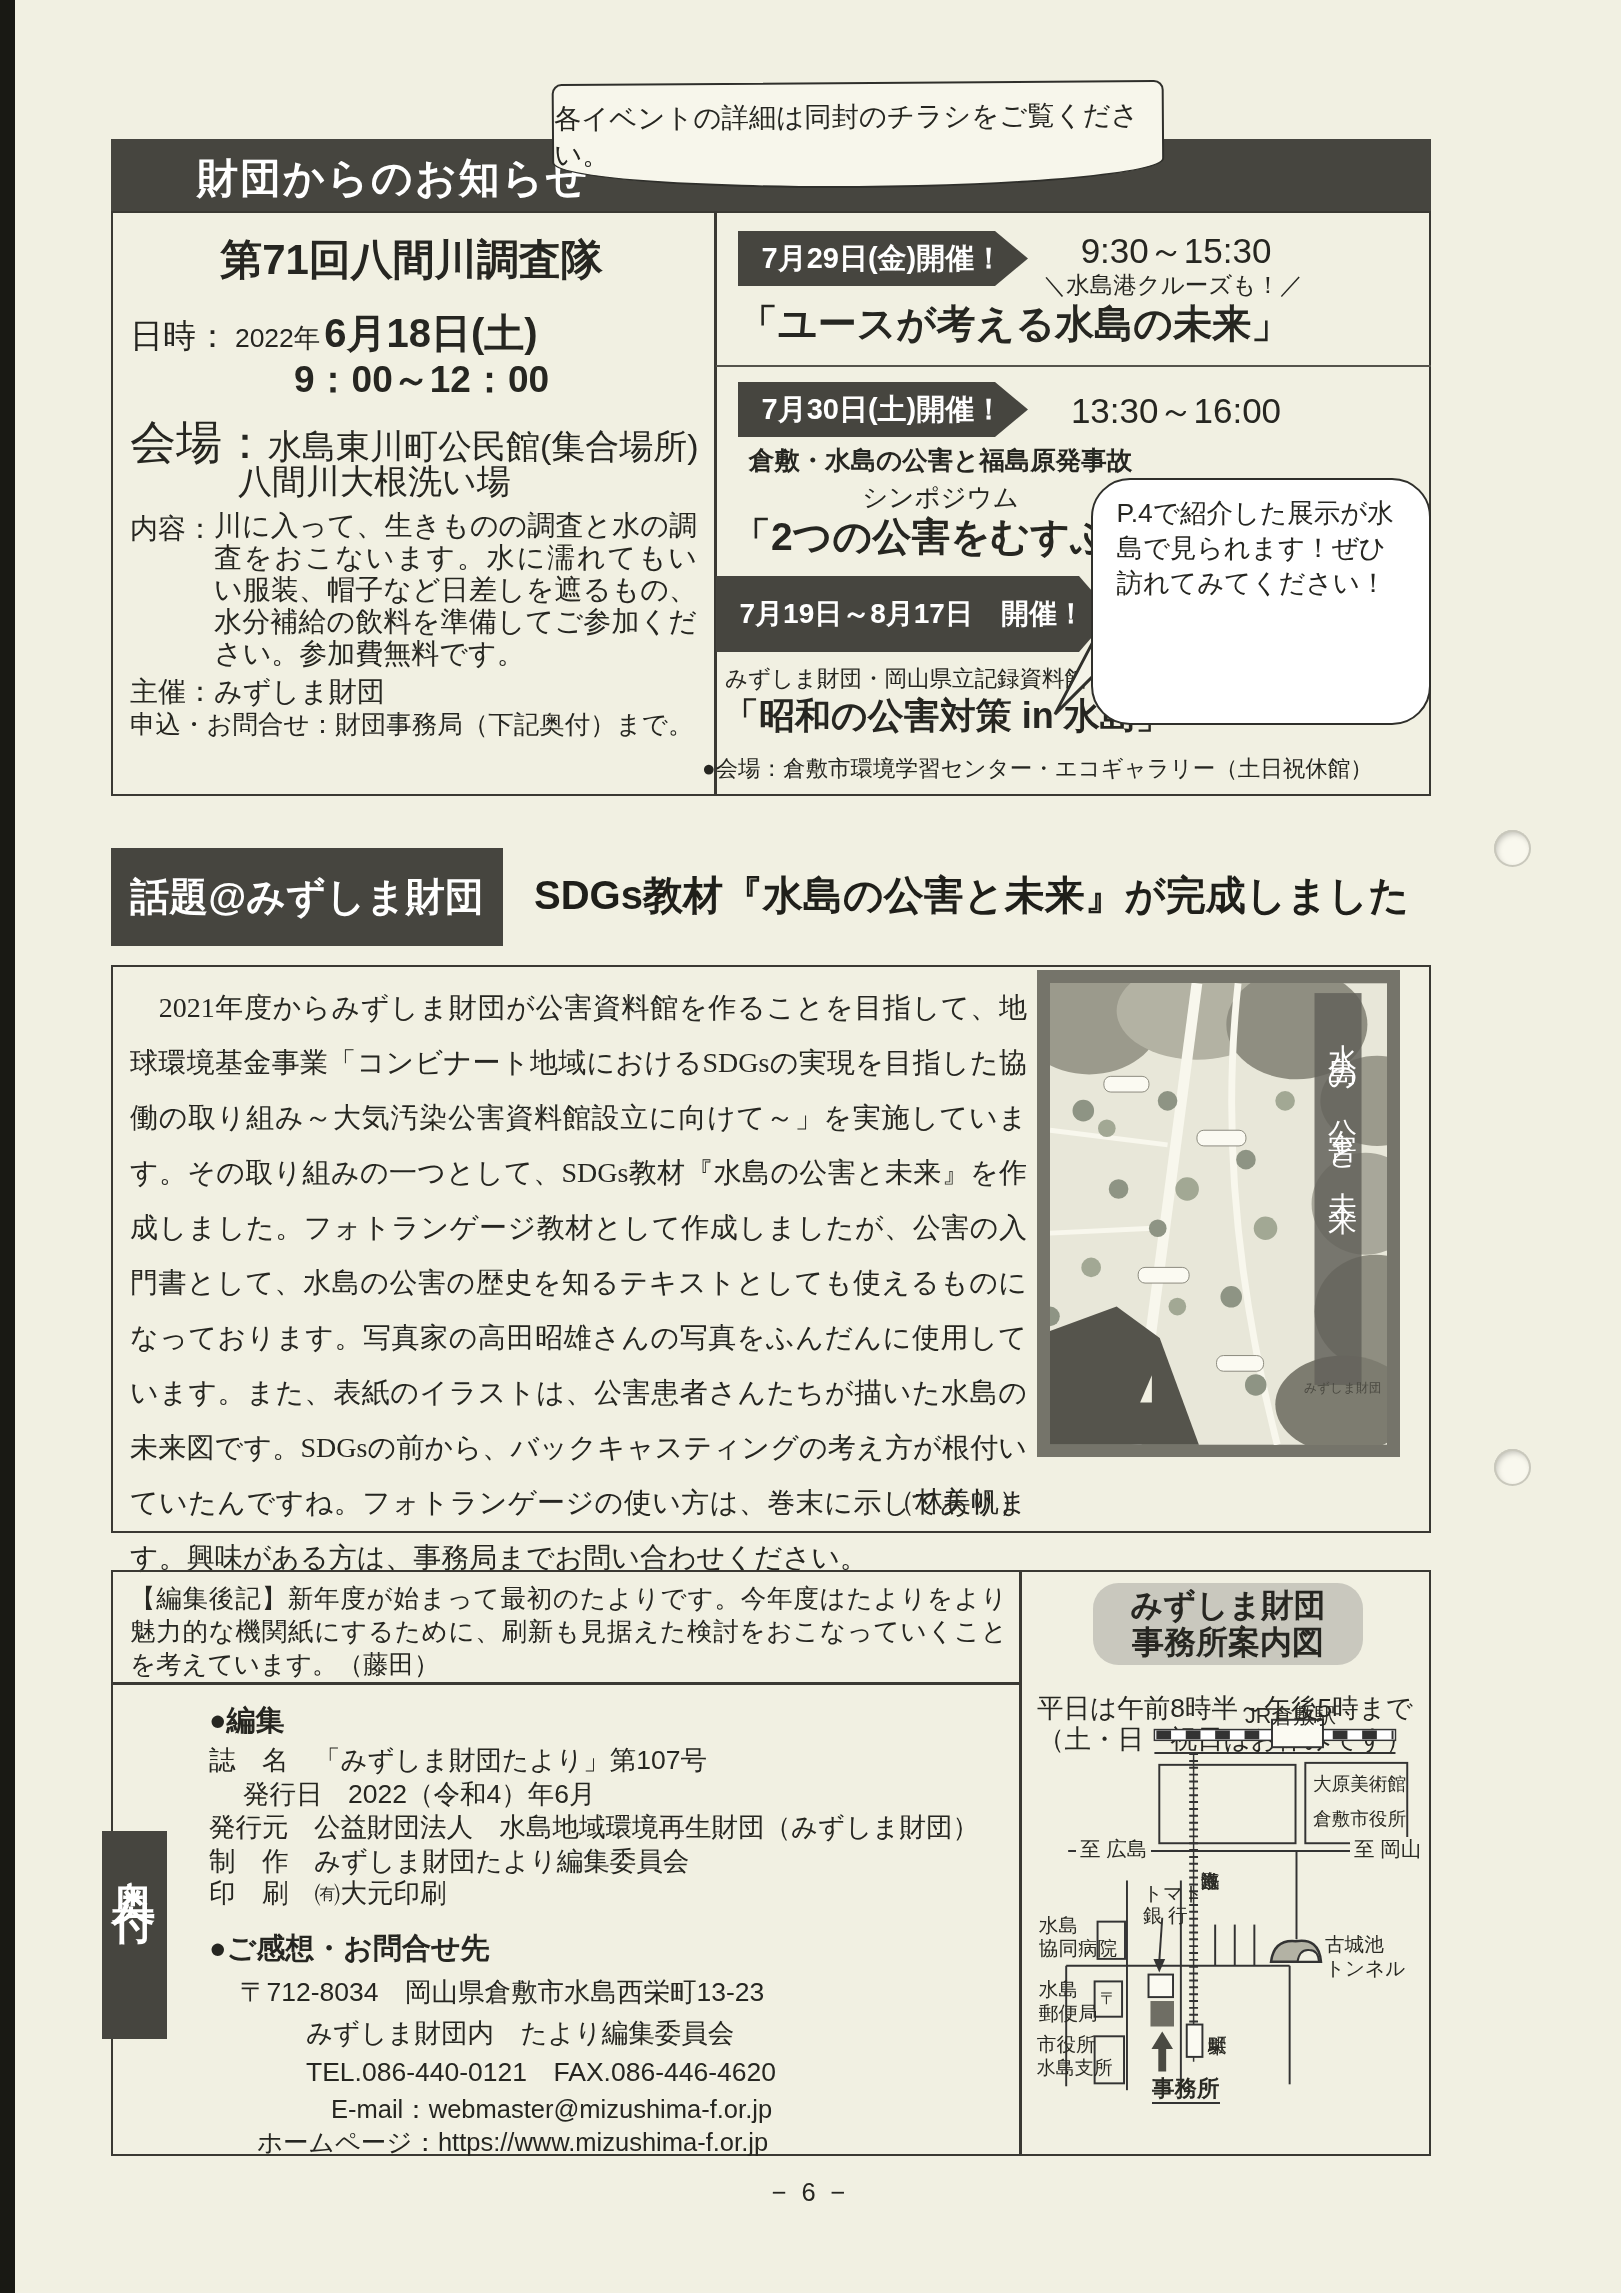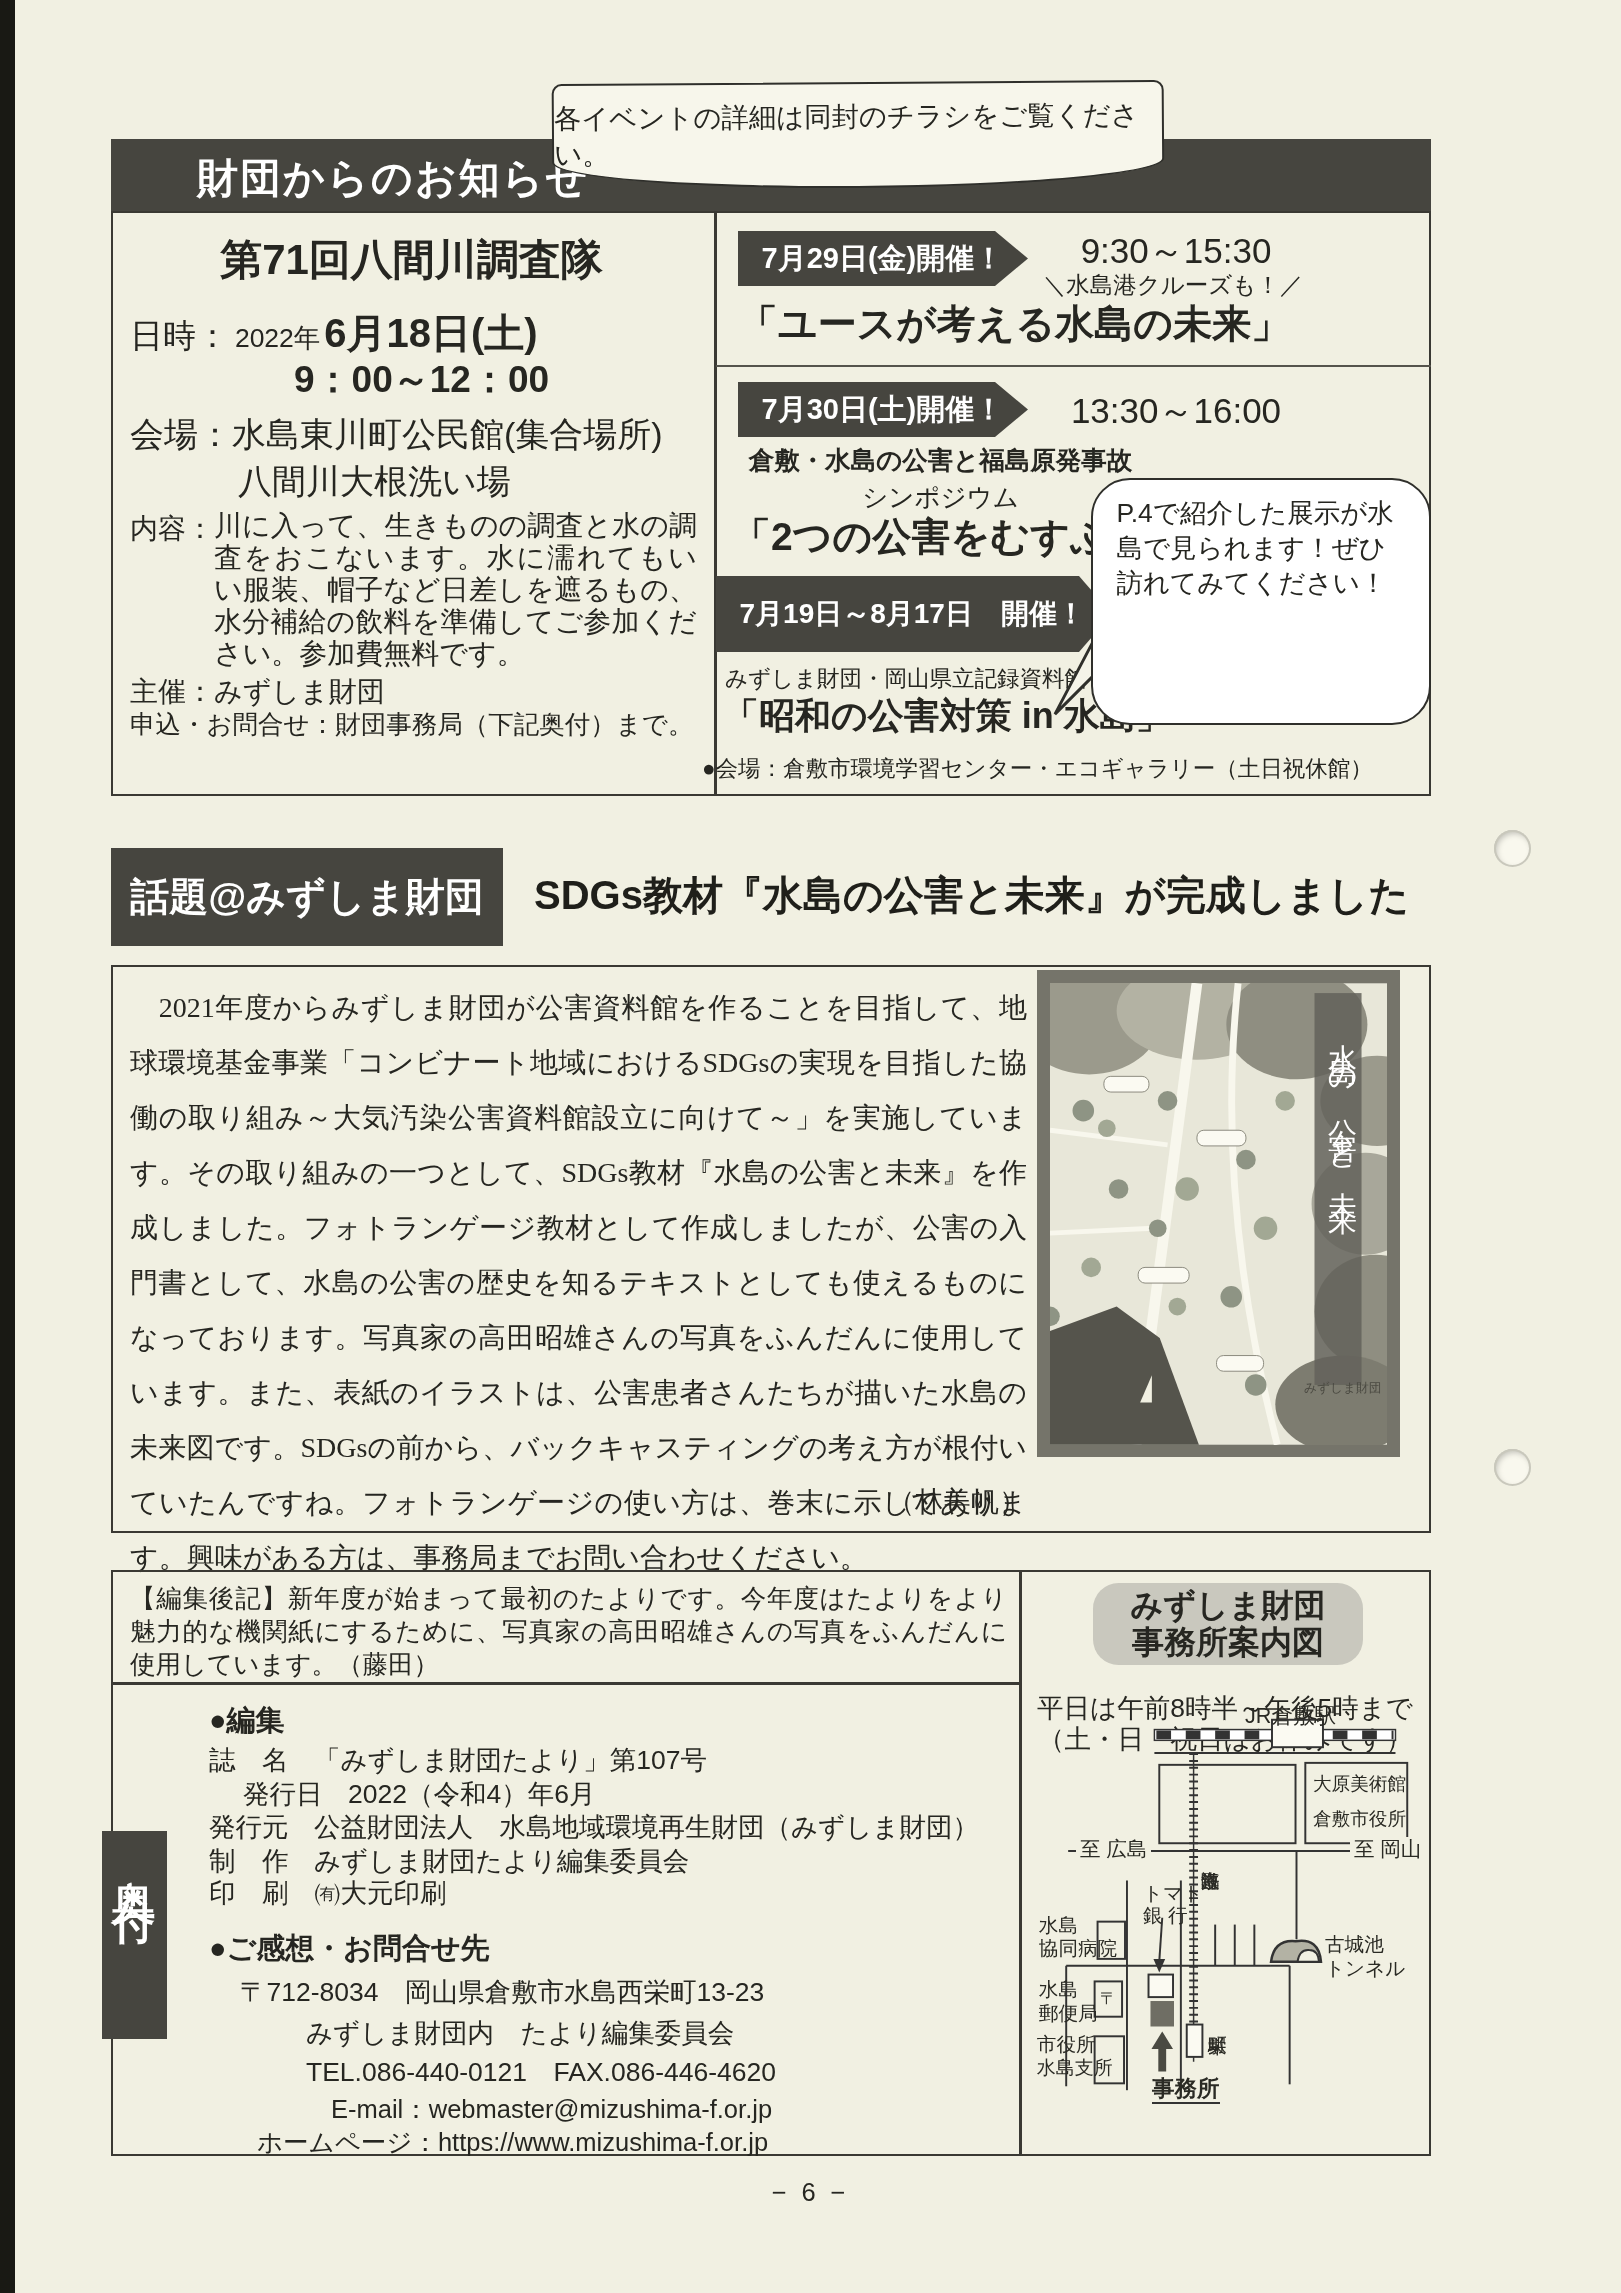--- a/index.html
+++ b/index.html
@@ -44,21 +44,21 @@
   <div class="abs" style="left:714px;top:211px;width:2.9px;height:585px;background:#3a3933;"></div>
 
   <div class="abs b ctr" style="left:125px;top:232px;width:573px;font-size:42px;">第71回八間川調査隊</div>
   <div class="abs row" style="left:130px;top:306px;width:578px;">
     <span style="font-size:33px;">日時：</span>
     <span style="font-size:26.5px;margin-left:5.9px;">2022年</span>
     <span class="b" style="font-size:40px;margin-left:3.9px;">6月18日(土)</span>
   </div>
   <div class="abs b" style="left:294px;top:355px;font-size:37px;">9：00～12：00</div>
   <div class="abs row" style="left:130px;top:412px;">
-    <span style="font-size:34px;">会場：</span>
+    <span style="font-size:46px;">会場：</span>
     <span style="font-size:34px;">水島東川町公民館(集合場所)</span>
   </div>
   <div class="abs" style="left:238px;top:459px;font-size:34px;">八間川大根洗い場</div>
   <div class="abs" style="left:130px;top:510px;width:567px;display:flex;">
     <span style="font-size:28px;white-space:nowrap;">内容：</span>
     <span style="font-size:28px;line-height:32px;text-align:justify;">川に入って、生きものの調査と水の調査をおこないます。水に濡れてもいい服装、帽子など日差しを遮るもの、水分補給の飲料を準備してご参加ください。参加費無料です。</span>
   </div>
   <div class="abs" style="left:130px;top:673px;font-size:28px;">主催：みずしま財団</div>
   <div class="abs" style="left:130px;top:707px;font-size:25.5px;white-space:nowrap;">申込・お問合せ：財団事務局（下記奥付）まで。</div>
 
@@ -136,21 +136,21 @@
       <rect x="170" y="380" width="48" height="16" rx="7" fill="#fbfaf2" stroke="#8a897d"></rect>
       <rect x="270" y="10" width="48" height="400" fill="#63625a" opacity="0.85"></rect>
     </svg>
     <span class="abs vtext" style="left:286px;top:51px;color:#ffffff;font-size:29px;letter-spacing:13.7px;">水島の公害と未来</span>
     <span class="abs" style="left:267px;top:410px;color:#4b4a42;font-size:12.7px;">みずしま財団</span>
   </div>
 
   <div class="abs box" style="left:111px;top:1570px;width:1320px;height:586px;"></div>
   <div class="abs" style="left:1019px;top:1570px;width:2.9px;height:586px;background:#3a3933;"></div>
 
-  <div class="abs" style="left:130px;top:1582px;width:877px;font-size:25.5px;line-height:33px;text-align:justify;">【編集後記】新年度が始まって最初のたよりです。今年度はたよりをより魅力的な機関紙にするために、写真家の高田昭雄さんの写真をふんだんに使用しています。（藤田）</div>
+  <div class="abs" style="left:130px;top:1582px;width:877px;font-size:25.5px;line-height:33px;text-align:justify;">【編集後記】新年度が始まって最初のたよりです。今年度はたよりをより魅力的な機関紙にするために、刷新も見据えた検討をおこなっていくことを考えています。（藤田）</div>
   <div class="abs" style="left:111px;top:1682px;width:909px;height:2.9px;background:#3a3933;"></div>
 
   <div class="abs bar" style="left:102px;top:1831px;width:65px;height:208px;display:flex;align-items:flex-start;justify-content:center;padding-top:15.7px;">
     <span class="vtext b" style="font-size:43px;letter-spacing:21.6px;">奥付</span>
   </div>
 
   <div class="abs b" style="left:209px;top:1701px;font-size:29px;">●編集</div>
   <div class="abs row" style="left:209px;top:1742px;">
     <span style="font-size:26.5px;width:105px;">誌　名</span>
     <span style="font-size:26.5px;">「みずしま財団たより」第107号</span>

